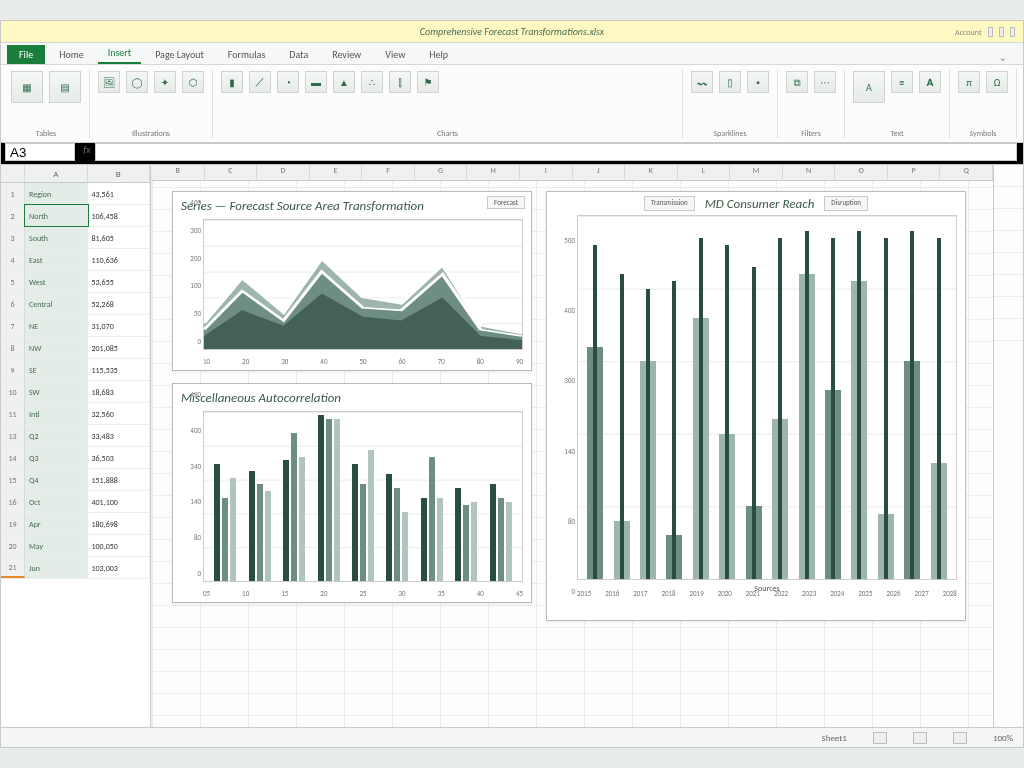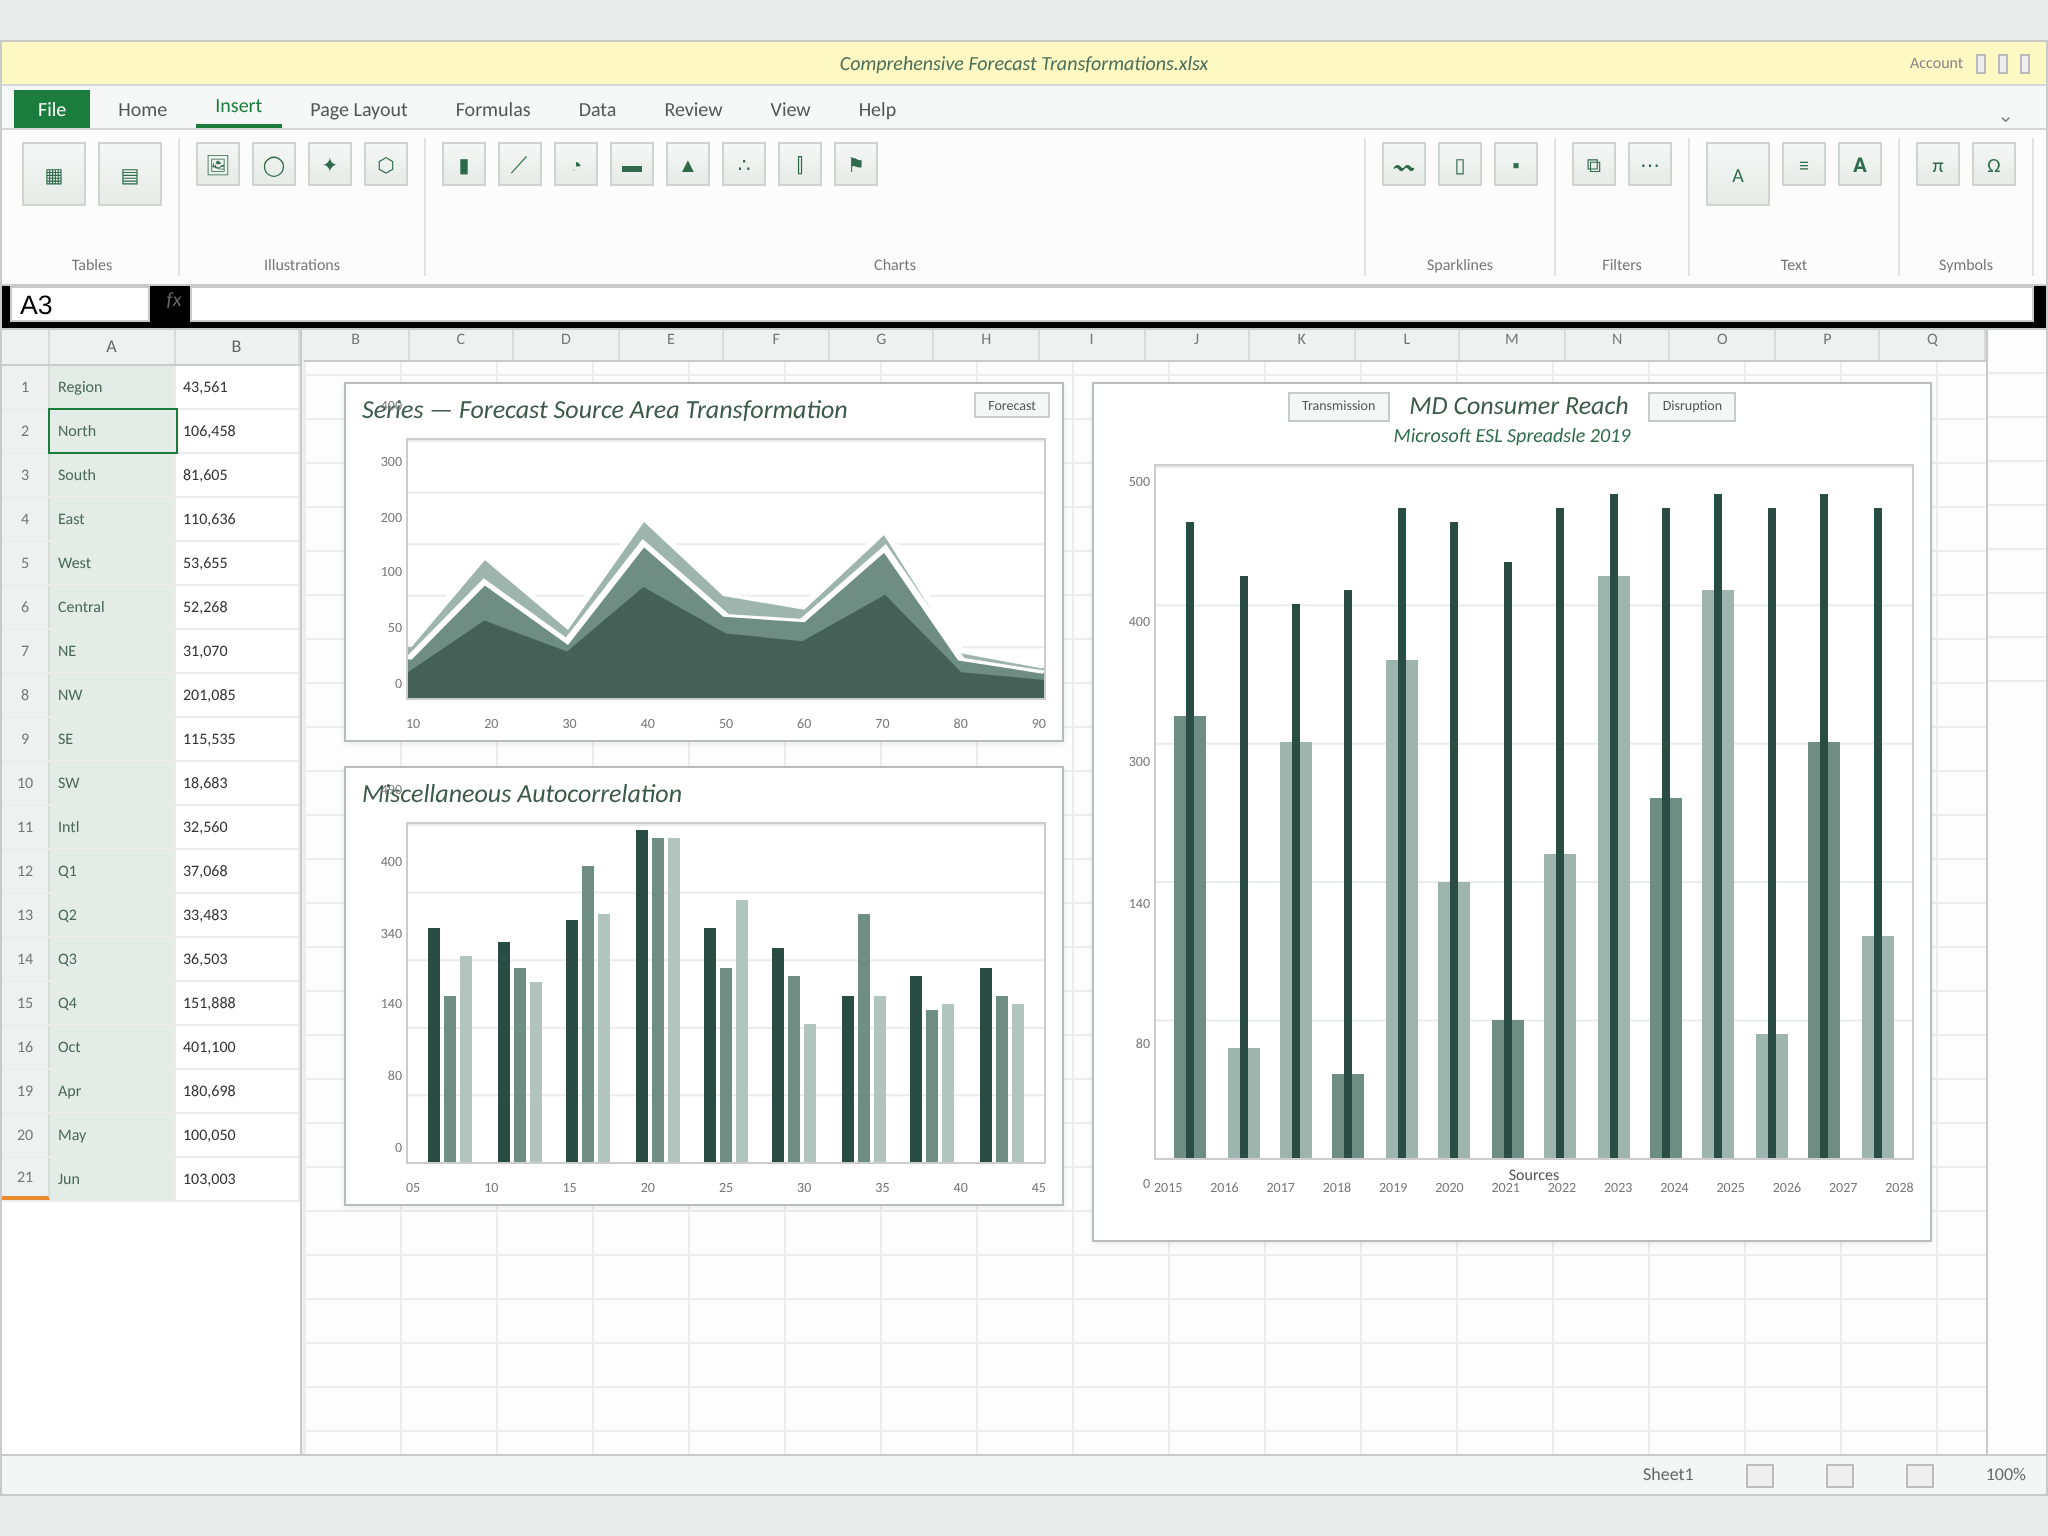--- a/index.html
+++ b/index.html
@@ -291,25 +291,20 @@
           </div>
           <div class="drow">
             <div class="rnum">10</div>
             <div class="cell a">SW</div>
             <div class="cell">18,683</div>
           </div>
           <div class="drow">
             <div class="rnum">11</div>
             <div class="cell a">Intl</div>
             <div class="cell">32,560</div>
-          </div>
-          <div class="drow">
-            <div class="rnum">12</div>
-            <div class="cell a">Q1</div>
-            <div class="cell">37,068</div>
           </div>
           <div class="drow">
             <div class="rnum">13</div>
             <div class="cell a">Q2</div>
             <div class="cell">33,483</div>
           </div>
           <div class="drow">
             <div class="rnum">14</div>
             <div class="cell a">Q3</div>
             <div class="cell">36,503</div>
@@ -471,21 +466,20 @@
             <span>45</span>
           </div>
       </div>
 
       <div class="chart" style="left:394px; top:26px; width:420px; height:430px">
         <div style="display:flex; justify-content:center; gap:10px; padding-top:4px">
           <div class="lchip">Transmission</div>
           <div class="ctitle" style="padding:0">MD Consumer Reach</div>
           <div class="lchip">Disruption</div>
         </div>
-        <div class="subtitle" style="text-align:center">Microsoft ESL Spreadsle 2019</div>
         <div class="yaxis" id="bbar-y" style="top:44px">
             <span>500</span>
             <span>400</span>
             <span>300</span>
             <span>140</span>
             <span>80</span>
             <span>0</span>
           </div>
         <div class="plot" style="margin-top:4px;margin-bottom:40px">
           <div class="hgrid"></div>

